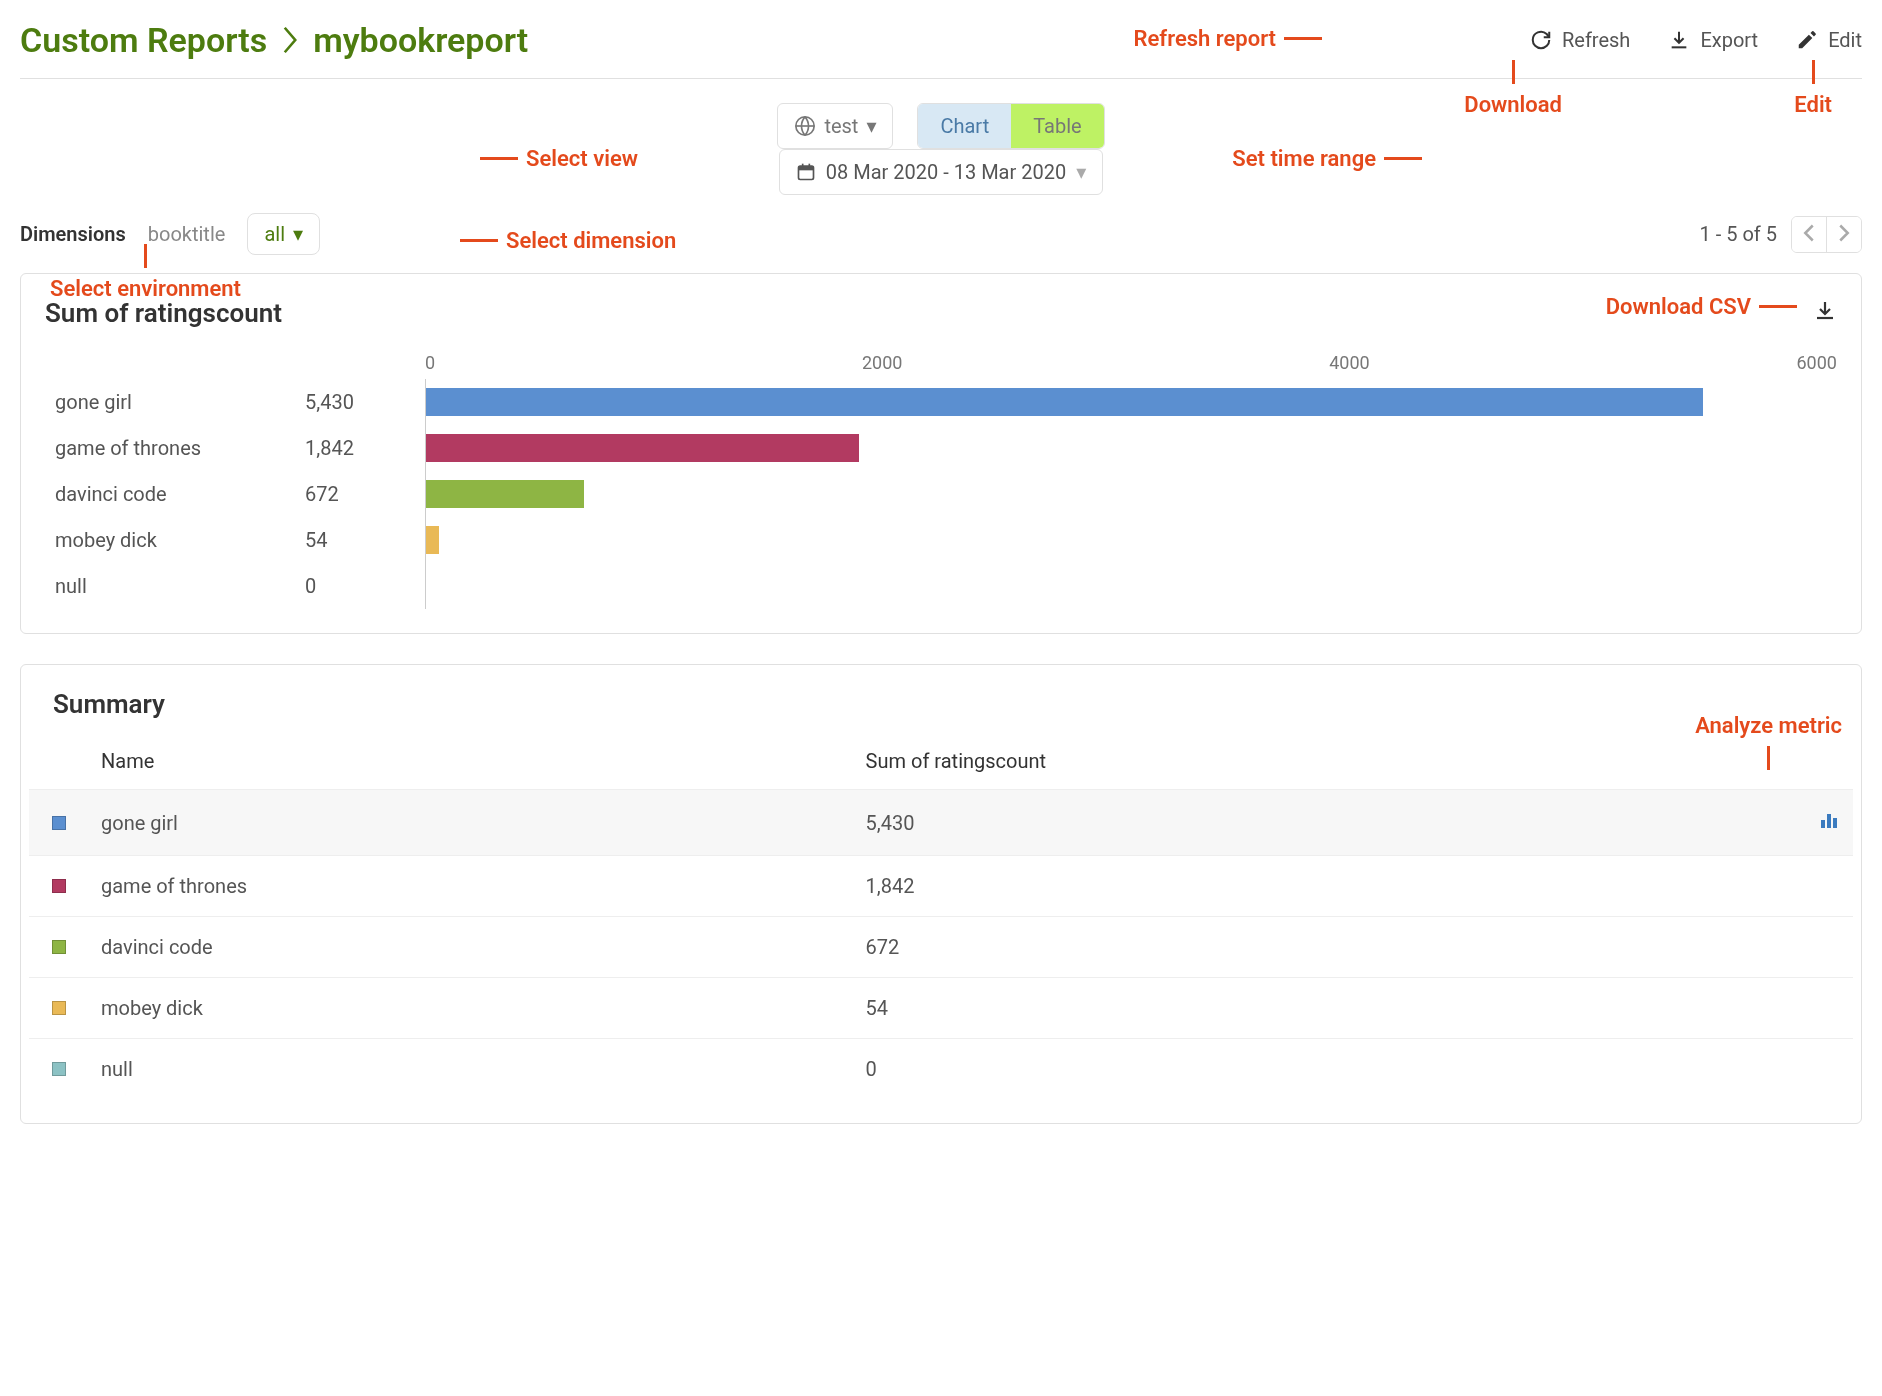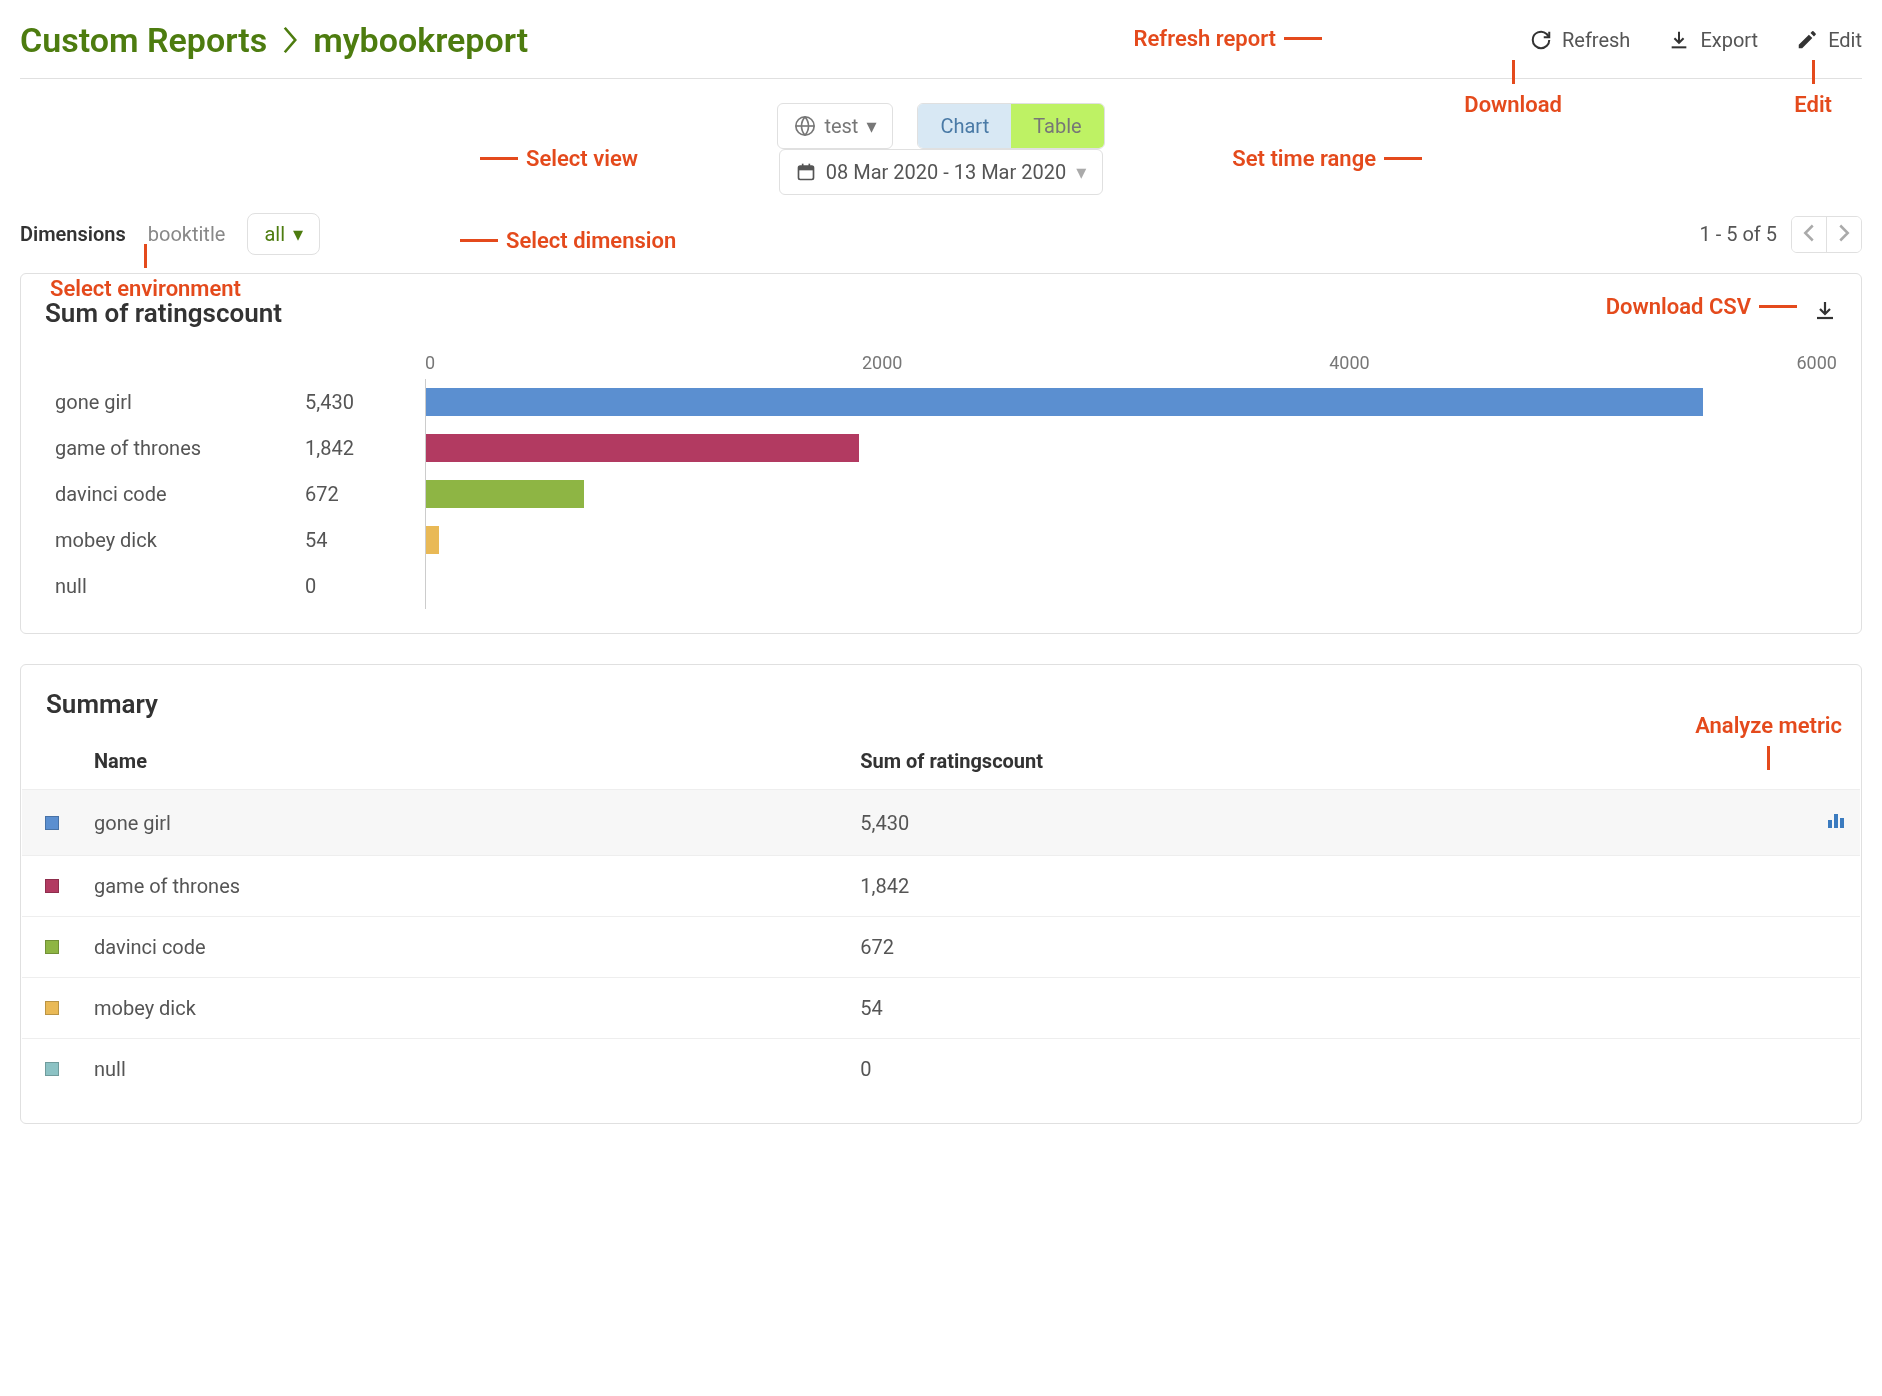--- a/index.html
+++ b/index.html
@@ -122,21 +122,21 @@
   }
   .chart-row { display: flex; align-items: center; height: 46px; }
   .chart-label { width: 260px; padding-left: 10px; font-size: 20px; color: #555; }
   .chart-value { width: 120px; text-align: left; font-size: 20px; color: #555; padding-right: 20px; }
   .bar-cell { flex: 1; height: 100%; display: flex; align-items: center; border-left: 1px solid #ccc; }
   .bar { height: 28px; }
   .summary-table { width: 100%; border-collapse: collapse; }
   .summary-table th {
     text-align: left;
     font-size: 20px;
-    font-weight: 700;
+    font-weight: 400;
     color: #333;
     padding: 16px 12px;
   }
   .summary-table td {
     padding: 18px 12px;
     font-size: 20px;
     color: #555;
     border-top: 1px solid #eee;
   }
   .summary-table tbody tr:first-child td { background: #f7f7f7; }
@@ -330,21 +330,21 @@
           </div>
         </div>
       </div>
 
     <div class="annot" style="top:20px; right:64px;">
       <span>Download CSV</span>
       <span class="dash"></span>
     </div>
   </div>
 
-  <div class="panel" style="position:relative; padding:24px 1px;">
+  <div class="panel" style="position:relative; padding:24px 8px;">
     <div class="panel-title" style="padding:0 24px 14px;">Summary</div>
     <table class="summary-table">
       <thead>
         <tr>
           <th style="width:60px;"></th>
           <th>Name</th>
           <th>Sum of ratingscount</th>
           <th style="width:80px;"></th>
         </tr>
       </thead>

